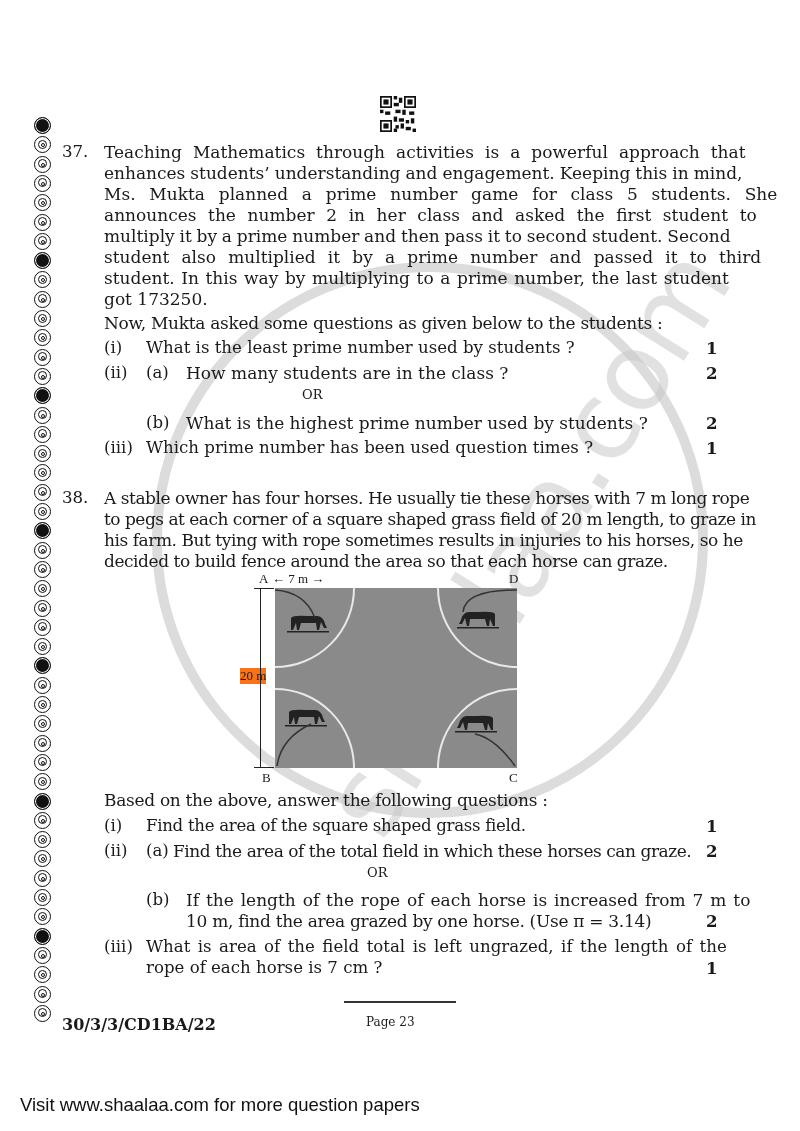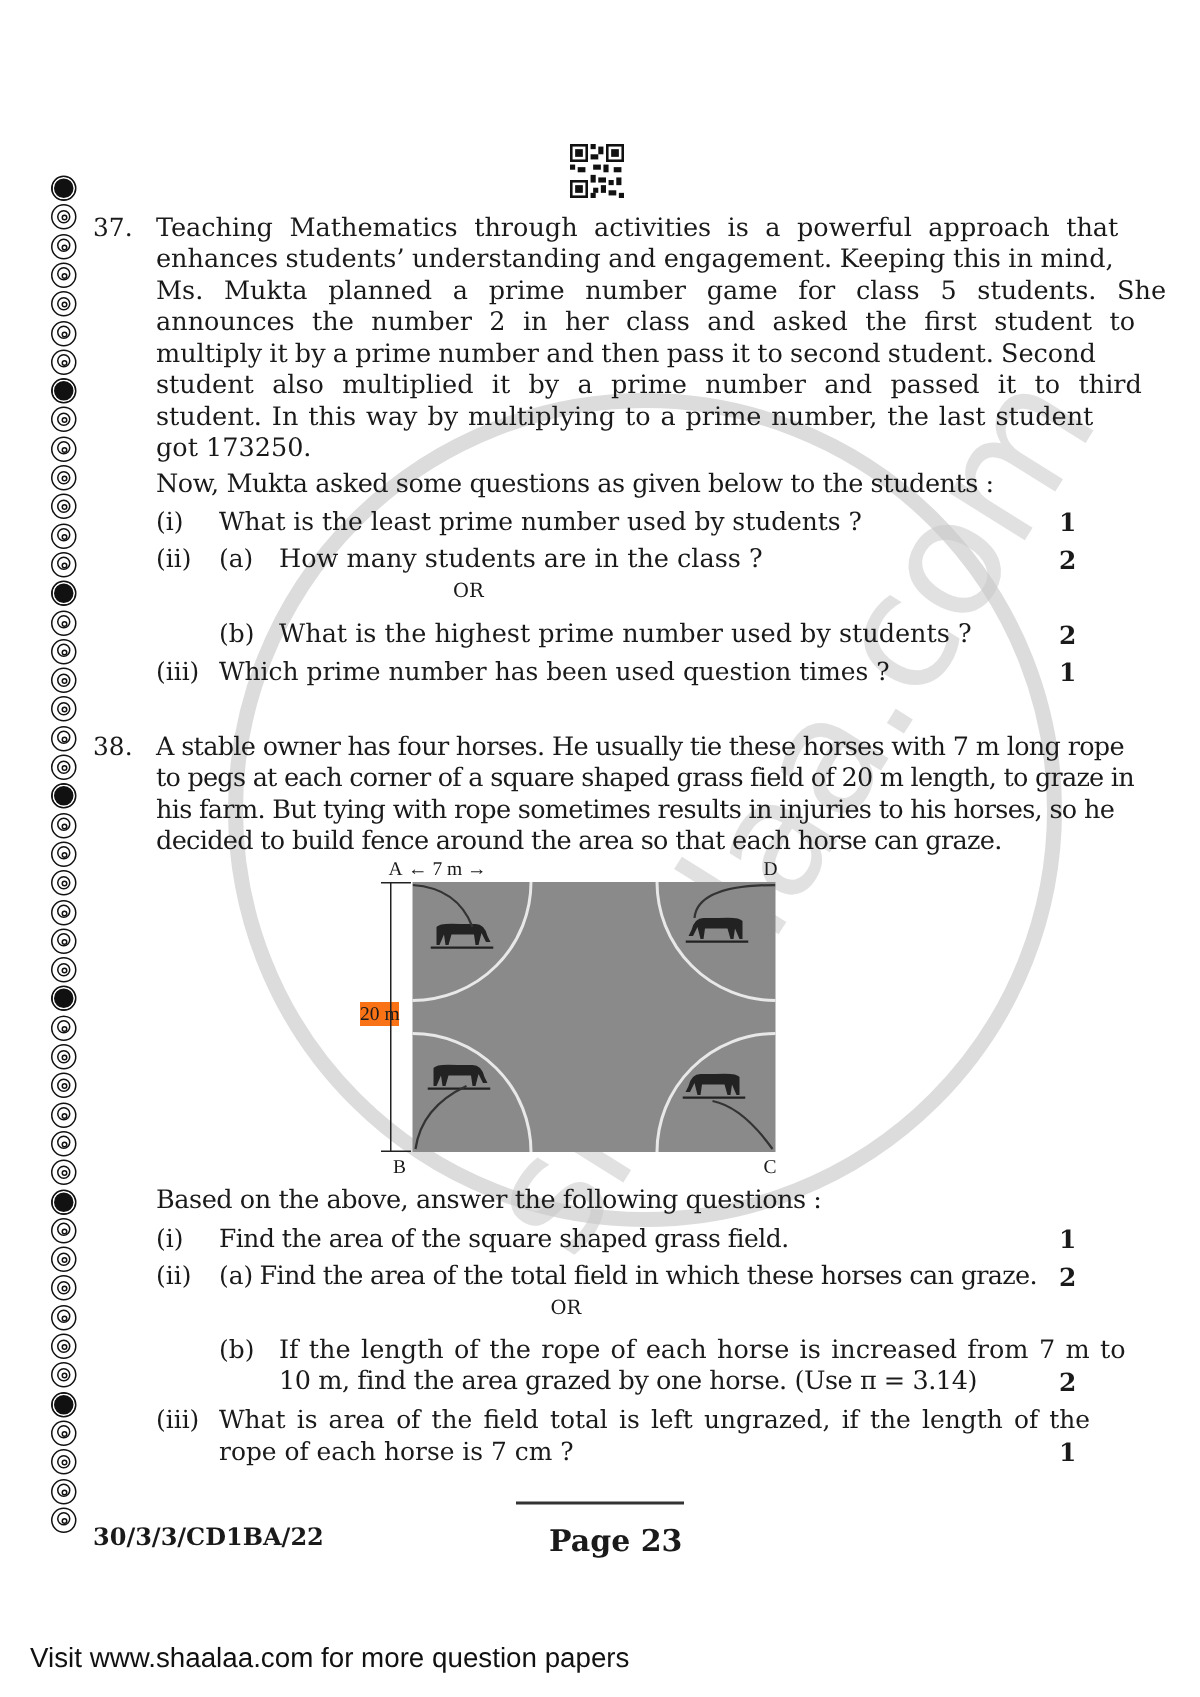--- a/index.html
+++ b/index.html
@@ -29,21 +29,21 @@
   .line { position: absolute; font-size: 17px; white-space: nowrap; }
 
   
   #diagram { position: absolute; left: 250px; top: 570px; width: 300px; height: 215px; }
   #field { position: absolute; left: 25px; top: 18px; width: 242px; height: 180px; background: #8a8a8a; overflow: hidden; }
   .arc { position: absolute; width: 160px; height: 160px; border-radius: 50%; border: 2px solid #e8e8e8; box-sizing: border-box; }
   .horse { position: absolute; width: 42px; height: 22px; }
   .dlabel { position: absolute; font-size: 13px; font-family: "Liberation Serif", serif; }
 
   #footer-code { position: absolute; left: 62px; top: 1015px; font-weight: bold; font-size: 16px; }
-  #footer-page { position: absolute; left: 366px; top: 1015px; font-weight: bold; font-size: 20px; }
+  #footer-page { position: absolute; left: 366px; top: 1015px; font-weight: normal; font-size: 12px; }
   #footer-rule { position: absolute; left: 344px; top: 1001px; width: 112px; height: 1.5px; background: #333; }
   #visit { position: absolute; left: 20px; top: 1094px; font-family: "Liberation Sans", sans-serif; font-size: 18.5px; color: #111; }
 </style>
 </head>
 <body>
 
 <div id="watermark-circle"></div>
 <div id="watermark-text">shaalaa.com</div>
 
 <svg id="qr" viewBox="0 0 21 21">

